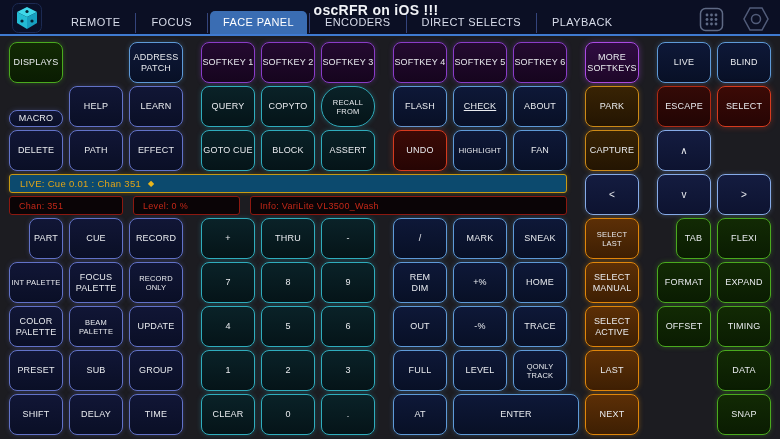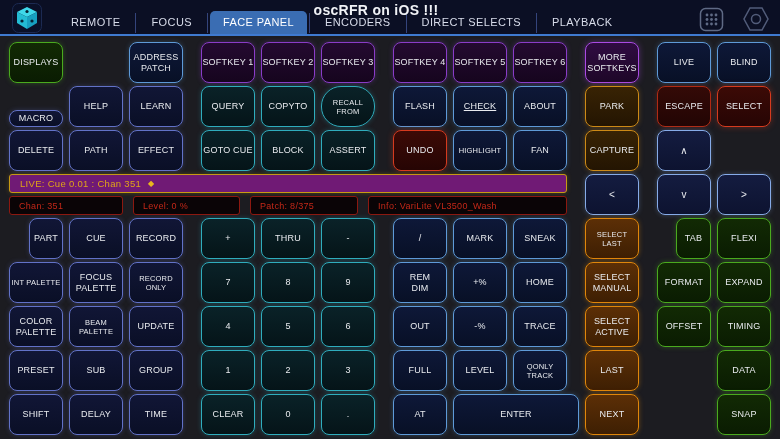--- a/index.html
+++ b/index.html
@@ -36,21 +36,21 @@
   .c-purple { border-color:#8a3cc8; background:linear-gradient(#240a30,#16051e); box-shadow:0 0 5px rgba(138,60,200,.35); }
   .c-purple_bright { border-color:#aa4ae4; background:linear-gradient(#300c42,#1e0728); box-shadow:0 0 6px rgba(170,74,228,.4); }
   .c-orange { border-color:#cd8a16; background:linear-gradient(#382304,#241502); box-shadow:0 0 5px rgba(205,138,22,.35); }
   .c-orange_sat { border-color:#e0860a; background:linear-gradient(#5c2f06,#3e1f03); box-shadow:0 0 5px rgba(224,134,10,.4); }
   .c-red    { border-color:#b02a14; background:linear-gradient(#340a07,#220504); box-shadow:0 0 5px rgba(176,42,20,.35); }
   .c-red_bright { border-color:#d63a1e; background:linear-gradient(#3c0a06,#260504); box-shadow:0 0 6px rgba(214,58,30,.4); }
   .c-nav    { border-color:#86abe8; background:linear-gradient(#141c40,#0d1330); box-shadow:0 0 5px rgba(134,171,232,.3); font-size:10px; }
 
   
   #statusblock { grid-row:4; grid-column:1 / span 11; display:flex; flex-direction:column; gap:3px; }
-  #livebar { height:19px; border:1.5px solid #c89a14; border-radius:3px; background:#701a75;
+  #livebar { height:19px; border:1.5px solid #c89a14; border-radius:3px; background:#0c4a6e;
              display:flex; align-items:center; padding-left:10px; color:#e0a418;
              font-size:9.5px; letter-spacing:.3px; box-shadow:0 0 5px rgba(200,154,20,.3); }
   #livebar .diamond { color:#e8b61e; margin-left:7px; font-size:8px; }
   #fields { height:19px; display:flex; gap:10px; }
   .field { border:1.5px solid #8c1810; border-radius:3px; background:#0a0406;
            display:flex; align-items:center; padding-left:9px; color:#c42818;
            font-size:9px; letter-spacing:.3px; }
   .f0 { width:114px; } .f1 { width:107px; } .f2 { width:108px; } .f3 { flex:1; }
 
   svg { display:block; }
@@ -114,21 +114,20 @@
 
   <div id="grid">
     <div id="statusblock">
       <div id="livebar">
         <span>LIVE: Cue 0.01 : Chan 351</span>
         <span class="diamond">◆</span>
       </div>
       <div id="fields">
           <div class="field f0">Chan: 351</div>
           <div class="field f1">Level: 0 %</div>
-          <div class="field f2">Patch: 8/375</div>
           <div class="field f3">Info:  VariLite VL3500_Wash</div>
         </div>
     </div>
   <div class="btn c-green" style="grid-area: 1 / 1;">DISPLAYS</div>
       <div class="btn c-blue" style="grid-area: 1 / 3;">ADDRESS
 PATCH</div>
       <div class="btn c-purple" style="grid-area: 1 / 5;">SOFTKEY 1</div>
       <div class="btn c-purple" style="grid-area: 1 / 6;">SOFTKEY 2</div>
       <div class="btn c-purple" style="grid-area: 1 / 7;">SOFTKEY 3</div>
       <div class="btn c-purple" style="grid-area: 1 / 9;">SOFTKEY 4</div>

